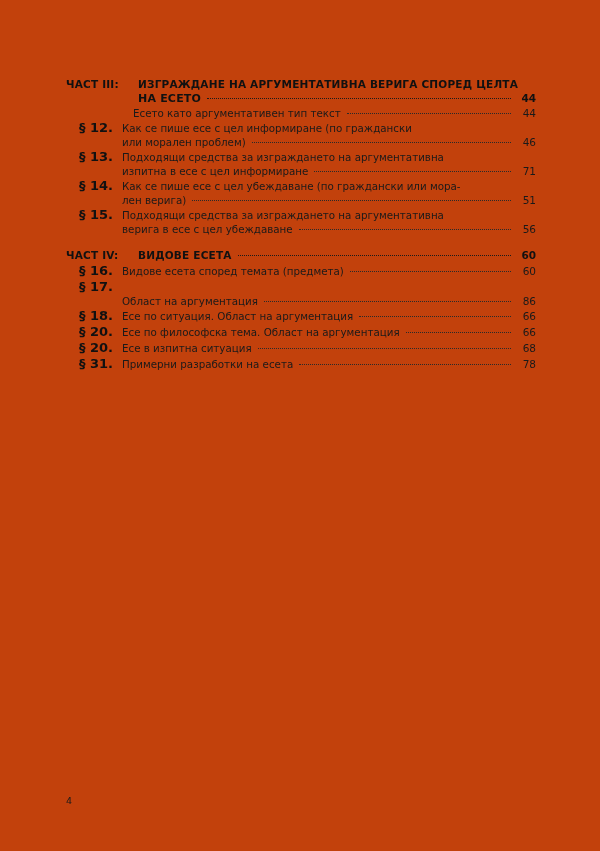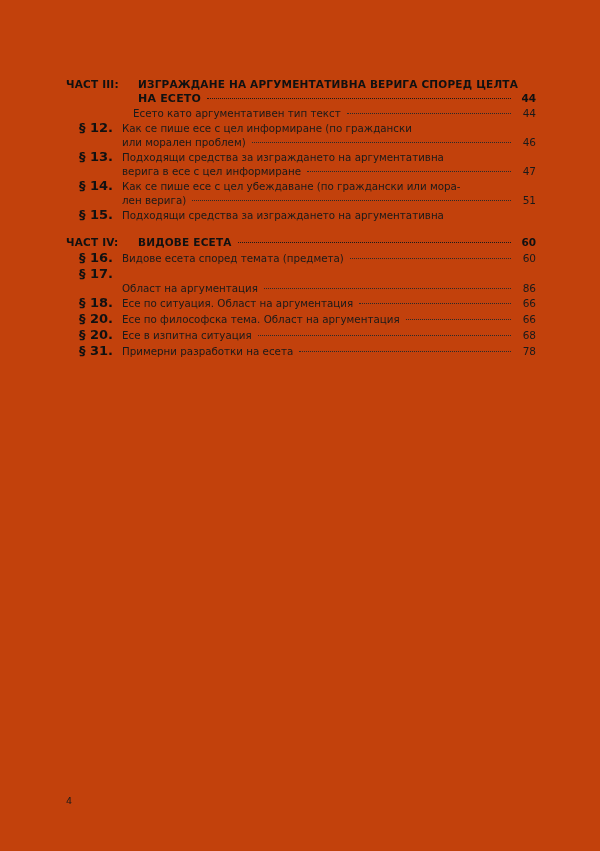--- a/index.html
+++ b/index.html
@@ -189,23 +189,23 @@
 
     <div class="entry row-gap-top">
       <div class="entry-num">§ 13.</div>
       <div class="entry-body">
         <div class="entry-text">Подходящи средства за изграждането на аргументативна</div>
       </div>
     </div>
     <div class="entry">
       <div class="entry-num blank"></div>
       <div class="entry-body">
-        <div class="entry-text">верига в есе с цел информиране</div>
-        <div class="dots-thin"></div>
-        <div class="pg-normal">47</div>
+        <div class="entry-text">изпитна в есе с цел информиране</div>
+        <div class="dots-thin"></div>
+        <div class="pg-normal">71</div>
       </div>
     </div>
 
     <div class="entry row-gap-top">
       <div class="entry-num">§ 14.</div>
       <div class="entry-body">
         <div class="entry-text">Как се пише есе с цел убеждаване (по граждански или мора-</div>
       </div>
     </div>
     <div class="entry">
@@ -214,20 +214,28 @@
         <div class="entry-text">лен верига)</div>
         <div class="dots-thin"></div>
         <div class="pg-normal">51</div>
       </div>
     </div>
 
     <div class="entry row-gap-top">
       <div class="entry-num">§ 15.</div>
       <div class="entry-body">
         <div class="entry-text">Подходящи средства за изграждането на аргументативна</div>
+      </div>
+    </div>
+    <div class="entry">
+      <div class="entry-num blank"></div>
+      <div class="entry-body">
+        <div class="entry-text">верига в есе с цел убеждаване</div>
+        <div class="dots-thin"></div>
+        <div class="pg-normal">56</div>
       </div>
     </div>
 
     <div class="part-row row-gap-part">
       <div class="part-label">ЧАСТ IV:</div>
       <div class="part-title-wrap">
         <div class="part-title">ВИДОВЕ ЕСЕТА</div>
         <div class="dots"></div>
         <div class="pg">60</div>
       </div>

